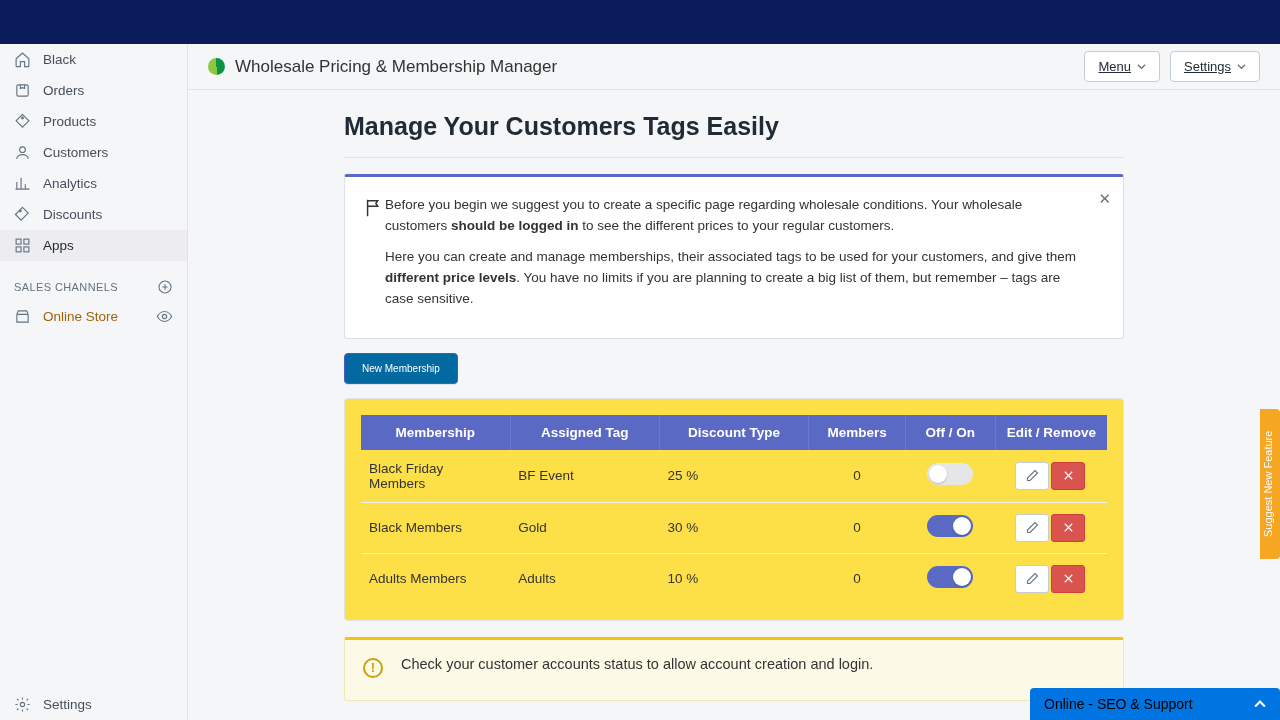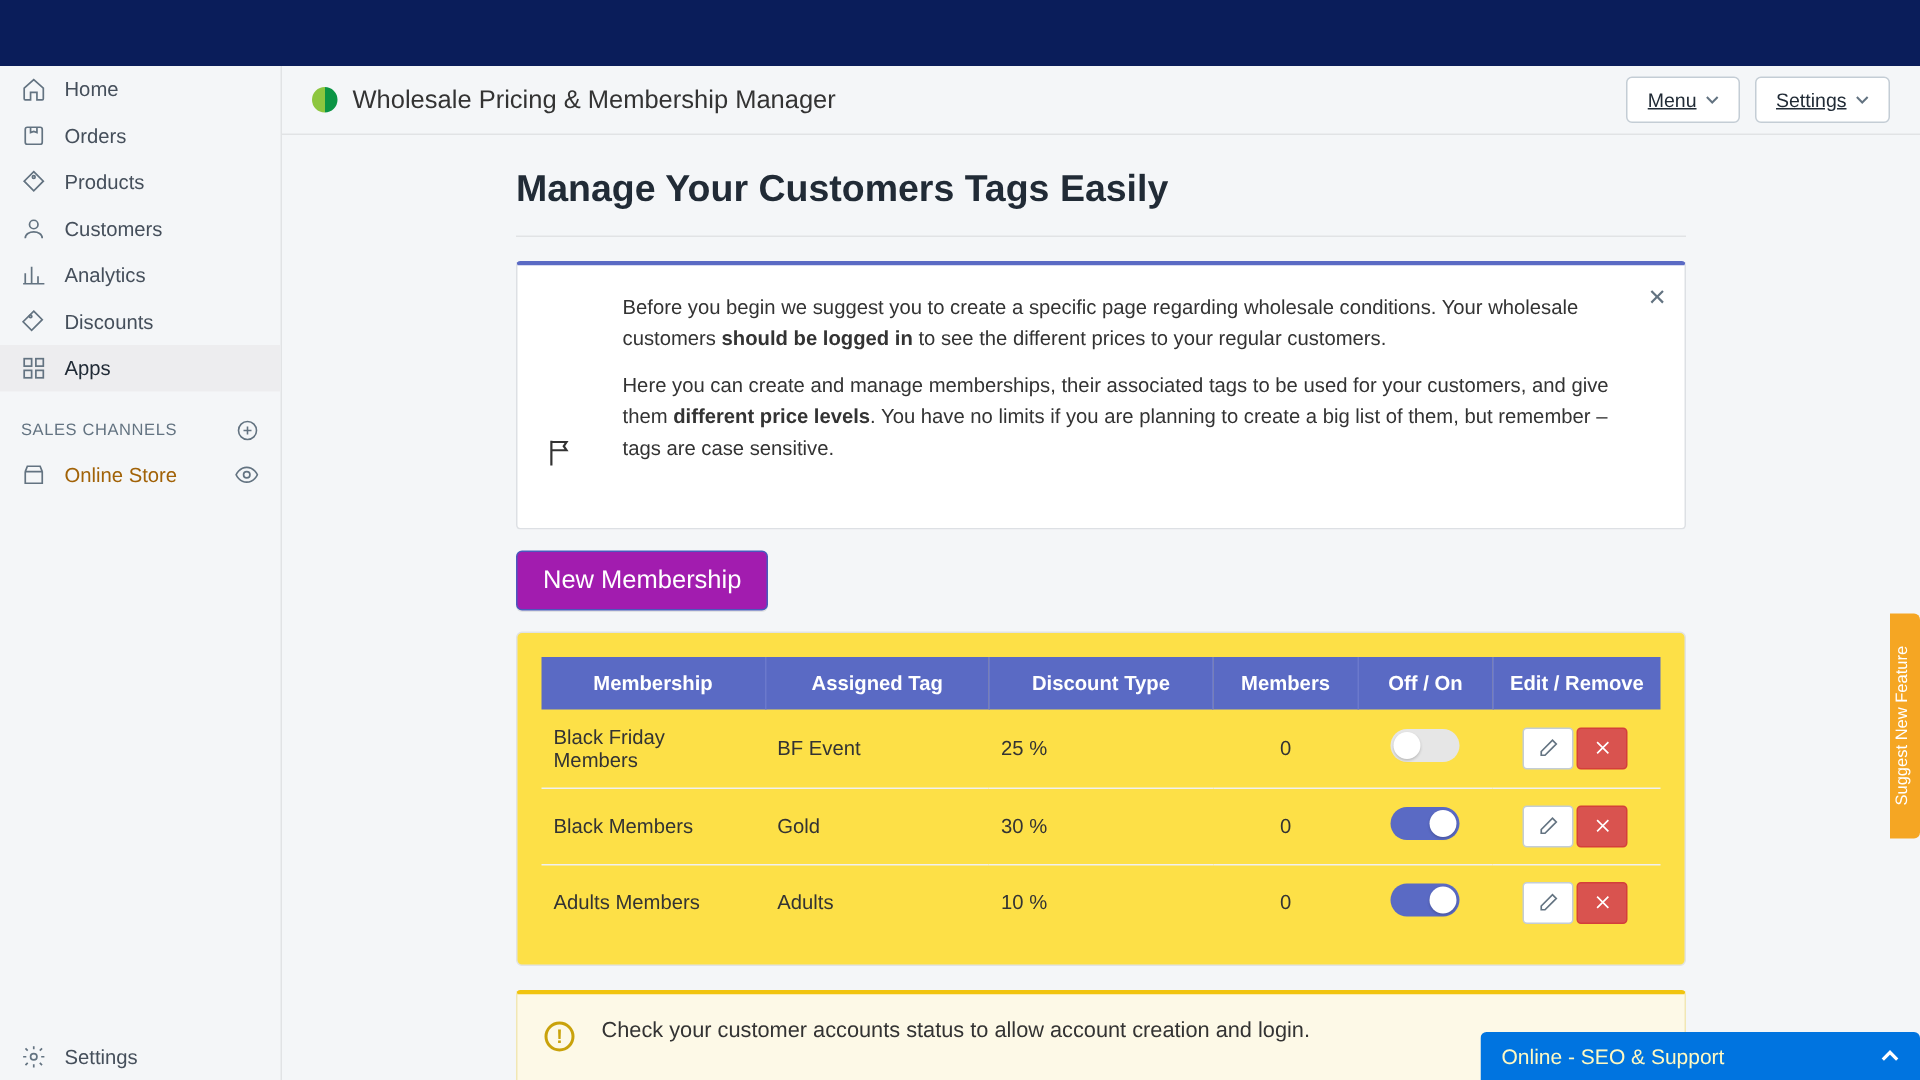--- a/index.html
+++ b/index.html
@@ -19,26 +19,26 @@
 .main { flex: 1; background: #f4f6f8; overflow-y: auto; position: relative; }
 .app-header { height: 46px; border-bottom: 1px solid #e1e3e5; display: flex; align-items: center; padding: 0 20px; background: #f4f6f8; }
 .app-header .logo { width: 17px; height: 17px; border-radius: 50%; background: conic-gradient(#0b9444 0deg 180deg, #8dc63f 180deg 360deg); margin-right: 10px; }
 .app-header .title { font-size: 17px; color: #333; font-weight: 400; }
 .app-header .actions { margin-left: auto; display: flex; gap: 10px; }
 .btn-outline { background: #fff; border: 1px solid #c4cdd5; border-radius: 4px; padding: 7px 13px; font-size: 13px; color: #212b36; display: flex; align-items: center; gap: 6px; cursor: pointer; text-decoration: underline; }
 .btn-outline svg { width: 9px; height: 9px; }
 .content { width: 780px; margin: 22px auto 0; }
 .page-title { font-size: 25px; font-weight: 600; color: #212b36; margin-bottom: 16px; }
 hr.sep { border: none; border-top: 1px solid #e1e3e5; margin-bottom: 16px; }
-.info-box { border: 1px solid #dde0e4; border-top: 3px solid #5a6ac4; background: #fff; border-radius: 3px; padding: 18px 40px 32px 18px; position: relative; display: flex; gap: 30px; font-size: 13.5px; color: #333; line-height: 1.55; align-items: flex-end; }
+.info-box { border: 1px solid #dde0e4; border-top: 3px solid #5a6ac4; background: #fff; border-radius: 3px; padding: 18px 40px 18px 18px; position: relative; display: flex; gap: 0; font-size: 13.5px; color: #333; line-height: 1.55; }
 .info-box .flag { margin-top: 2px; }
 .info-box .close { position: absolute; right: 12px; top: 10px; color: #637381; cursor: pointer; font-size: 15px; }
 .info-box p { margin-bottom: 10px; }
 .info-box a { color: #007ace; text-decoration: none; }
-.new-btn { margin: 14px 0; background: #a21caf; border: 1px solid #4959bd; color: #fff; border-radius: 4px; padding: 9px 17px; font-size: 17px; cursor: pointer; box-shadow: 0 1px 0 rgba(0,0,0,0.08); }
+.new-btn { margin: 14px 0; background: #0369a1; border: 1px solid #4959bd; color: #fff; border-radius: 4px; padding: 9px 17px; font-size: 10px; cursor: pointer; box-shadow: 0 1px 0 rgba(0,0,0,0.08); }
 .table-card { background: #fde047; border: 1px solid #e1e3e5; border-radius: 4px; padding: 16px; }
 table { width: 100%; border-collapse: collapse; }
 thead th { background: #5a6ac4; color: #fff; font-weight: 600; font-size: 13.5px; padding: 10px 8px; text-align: center; border-right: 1px solid #6b79cc; }
 thead th:first-child { text-align: center; }
 thead th:last-child { border-right: none; }
 tbody td { padding: 11px 8px; font-size: 13.5px; color: #333; border-bottom: 1px solid #f0f0f0; }
 tbody tr:last-child td { border-bottom: none; }
 .col-disc { text-align: left; }
 .col-mem { text-align: center; }
 .col-tog { text-align: center; }
@@ -48,34 +48,34 @@
 .toggle .knob { position: absolute; width: 18px; height: 18px; background: #fff; border-radius: 50%; top: 2px; left: 2px; box-shadow: 0 1px 2px rgba(0,0,0,0.2); }
 .toggle.on .knob { left: 26px; }
 .icon-btn { display: inline-flex; align-items: center; justify-content: center; width: 34px; height: 28px; border-radius: 3px; border: 1px solid #c4cdd5; background: #fff; margin-right: 2px; cursor: pointer; }
 .icon-btn svg { width: 15px; height: 15px; stroke: #637381; fill: none; stroke-width: 1.8; }
 .icon-btn.danger { background: #d9534f; border-color: #d43f3a; }
 .icon-btn.danger svg { stroke: #fff; }
 .warn-box { margin-top: 16px; border: 1px solid #f1e7b4; border-top: 3px solid #f1c40f; background: #fdf9e7; border-radius: 3px; padding: 16px 18px; display: flex; gap: 18px; align-items: flex-start; }
 .warn-box .msg { font-size: 14.5px; color: #333; margin-bottom: 12px; }
 .warn-icon { width: 20px; height: 20px; border: 2px solid #c9a20b; border-radius: 50%; display: flex; align-items: center; justify-content: center; color: #c9a20b; font-weight: bold; font-size: 13px; flex-shrink: 0; margin-top: 2px; }
 .feature-tab { position: absolute; right: 0; top: 365px; width: 20px; height: 150px; background: #f5a623; color: #fff; font-size: 11px; writing-mode: vertical-rl; text-align: center; padding: 8px 2px; border-radius: 4px 0 0 4px; transform: rotate(180deg); }
-.support-bar { position: fixed; right: 0; bottom: 0; width: 293px; background: #0074e0; color: #fef9c3; padding: 8px 14px; font-size: 14px; display: flex; justify-content: space-between; align-items: center; border-radius: 4px 4px 0 0; }
+.support-bar { position: fixed; right: 0; bottom: 0; width: 250px; background: #0074e0; color: #000000; padding: 8px 14px; font-size: 14px; display: flex; justify-content: space-between; align-items: center; border-radius: 4px 4px 0 0; }
 .support-bar svg { width: 12px; height: 12px; }
 </style>
 </head>
 <body>
 
 <div class="top-bar"></div>
 <div class="layout">
   <aside class="sidebar">
     <div class="nav-item">
       <svg viewBox="0 0 24 24">
           <path d="M3 11l9-8 9 8v10a1 1 0 0 1-1 1h-5v-7h-6v7H4a1 1 0 0 1-1-1z"></path>
         </svg>
-      <span>Home</span>
+      <span>Black</span>
     </div>
     <div class="nav-item">
       <svg viewBox="0 0 24 24">
           <rect x="4" y="4" width="16" height="16" rx="2"></rect>
           <path d="M9 4v5l3-1 3 1V4"></path>
         </svg>
       <span>Orders</span>
     </div>
     <div class="nav-item">
       <svg viewBox="0 0 24 24">

